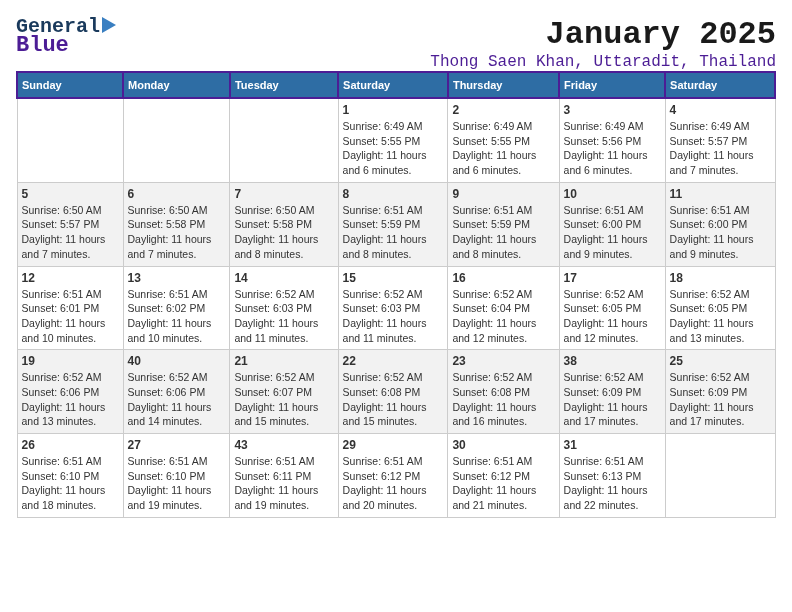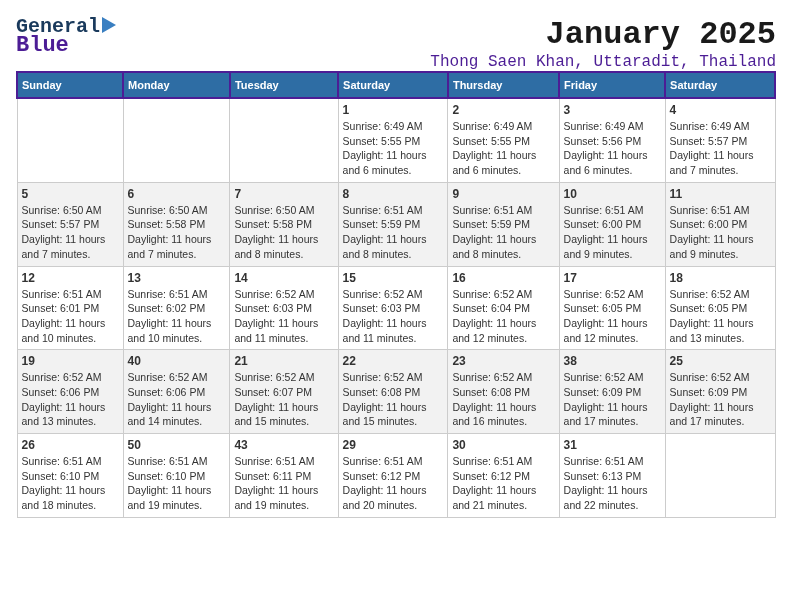--- a/index.html
+++ b/index.html
@@ -283,21 +283,21 @@
         </td>
       </tr>
       <tr>
         <td>
           <span class="day-num">26</span>
           <div class="day-info" style="white-space: pre-line;">Sunrise: 6:51 AM
 Sunset: 6:10 PM
 Daylight: 11 hours and 18 minutes.</div>
         </td>
         <td>
-          <span class="day-num">50</span>
+          <span class="day-num">27</span>
           <div class="day-info" style="white-space: pre-line;">Sunrise: 6:51 AM
 Sunset: 6:10 PM
 Daylight: 11 hours and 19 minutes.</div>
         </td>
         <td>
           <span class="day-num">43</span>
           <div class="day-info" style="white-space: pre-line;">Sunrise: 6:51 AM
 Sunset: 6:11 PM
 Daylight: 11 hours and 19 minutes.</div>
         </td>

